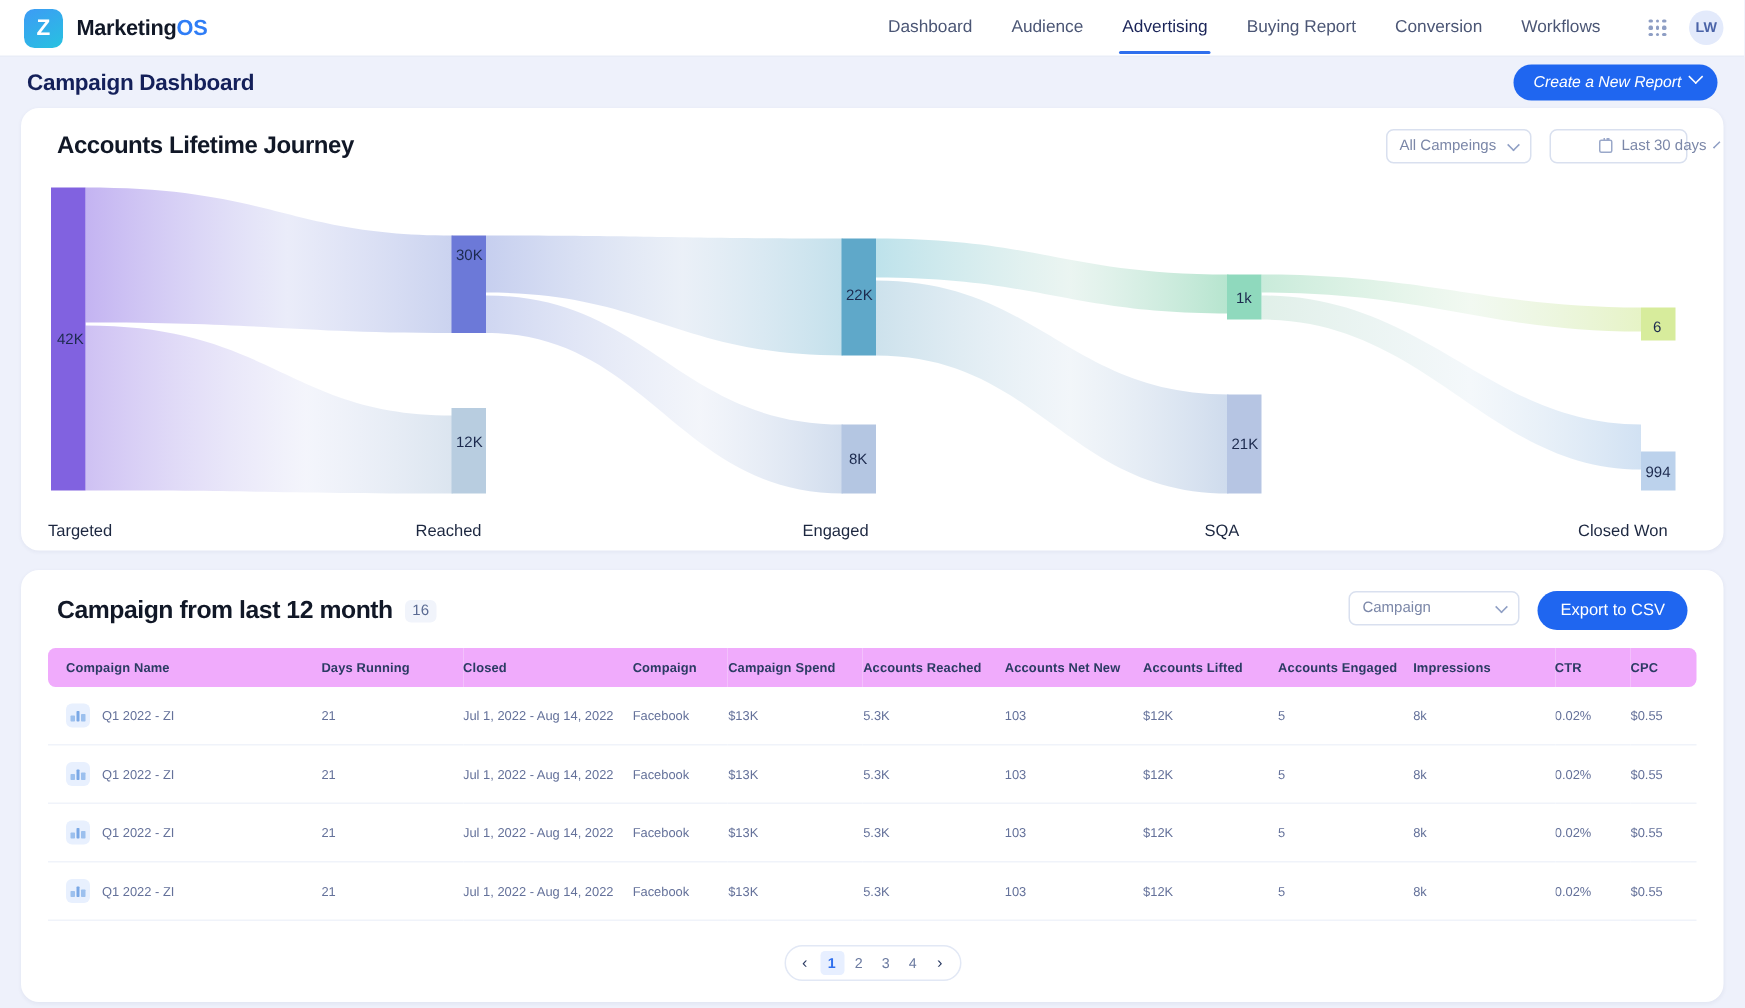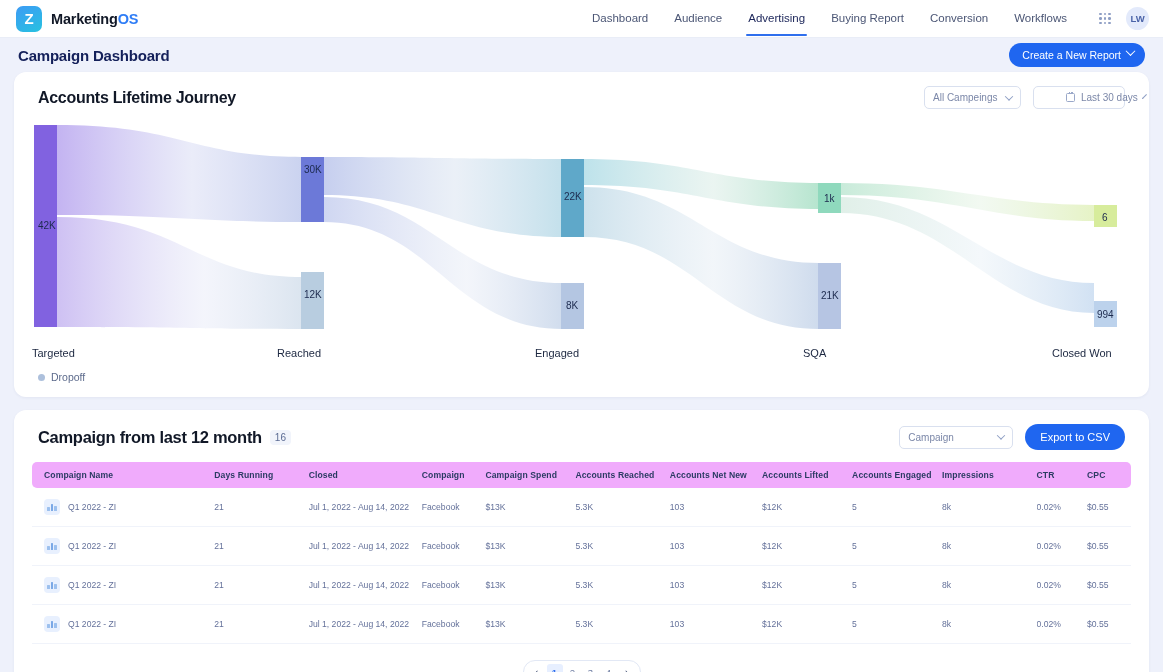--- a/index.html
+++ b/index.html
@@ -56,37 +56,38 @@
   .pagehead {
     height: 34px; display: flex; align-items: center;
     padding: 0 18px 0 18px;
   }
   .page-title { font-size: 15px; font-weight: 700; color: #14205a; letter-spacing: -.2px; }
   .btn-primary {
     margin-left: auto; background: #1f66f0; color: #fff;
     font-size: 10.5px; border: none; border-radius: 14px;
     padding: 6px 11px 6px 13px; display: flex; align-items: flex-start; gap: 6px;
     cursor: pointer;
+    font-style: italic;
   }
   .chev { width: 7px; height: 7px; border-right: 1.4px solid currentColor; border-bottom: 1.4px solid currentColor;
           transform: rotate(45deg) translate(-1px,-1px); }
 
   
   .wrap { padding: 0 14px; }
   .card { background: #fff; border-radius: 12px; box-shadow: 0 1px 3px rgba(30,50,110,.06); }
   .card + .card { margin-top: 13px; }
 
   .card-head { display: flex; align-items: center; padding: 14px 24px 2px; }
   .card-title { font-size: 16px; font-weight: 600; color: #111827; letter-spacing: -.3px; }
   .card-title.small { font-size: 16.5px; font-weight: 600; }
   .count-badge {
     font-size: 10px; color: #5b6b93; background: #f1f4fb;
     border-radius: 4px; padding: 2px 5px; margin-left: 8px; align-self: center; text-align: center;
   }
-  .head-tools { margin-left: auto; display: flex; align-items: center; gap: 12px; }
+  .head-tools { margin-left: auto; display: flex; align-items: flex-start; gap: 12px; }
 
   .select {
     border: 1px solid #d9e0ef; border-radius: 5px; background: #fff;
     font-size: 10px; color: #7b87a8; padding: 5px 8px;
     display: flex; align-items: center; gap: 6px; min-width: 92px; cursor: pointer;
   }
   .select .lbl { white-space: nowrap; }
   .select .dd { margin-left: auto; width: 6px; height: 6px;
     border-right: 1.3px solid #8e9ec4; border-bottom: 1.3px solid #8e9ec4;
     transform: rotate(45deg) translate(-1px,-1px); }
@@ -308,24 +309,20 @@
         <g>
           <text class="stage-label" x="0" y="240">Targeted</text>
           <text class="stage-label" x="245" y="240">Reached</text>
           <text class="stage-label" x="503" y="240">Engaged</text>
           <text class="stage-label" x="771" y="240">SQA</text>
           <text class="stage-label" x="1020" y="240">Closed Won</text>
         </g>
       </svg>
     </div>
 
-    <div class="legend">
-      <span class="legend-dot"></span>
-      <span class="legend-txt">Dropoff</span>
-    </div>
   </div>
 
   <div class="card">
     <div class="card-head">
       <div class="card-title small">Campaign from last 12 month</div>
       <div class="count-badge">16</div>
       <div class="head-tools">
         <div class="select sel-w3">
           <span class="lbl">Campaign</span>
           <span class="dd"></span>

